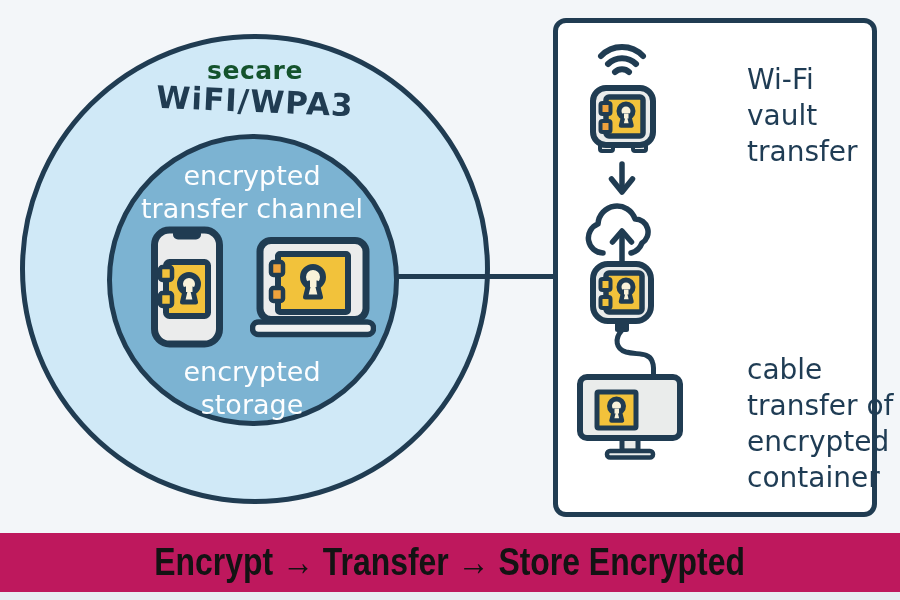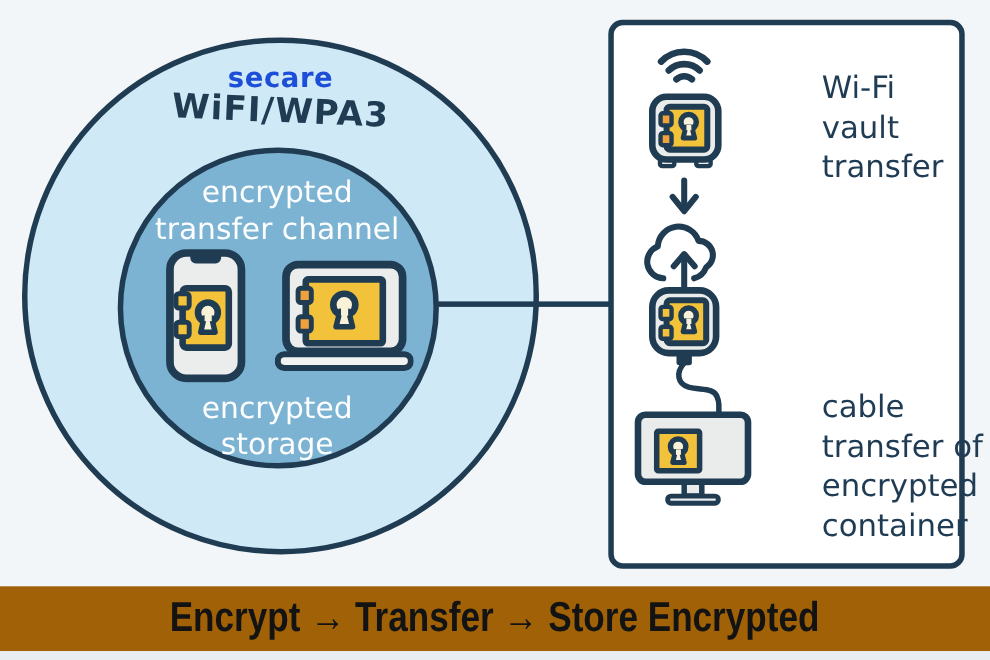--- a/index.html
+++ b/index.html
@@ -8,37 +8,37 @@
     background:#f3f6f9;
     font-family:"DejaVu Sans","Liberation Sans",sans-serif;
   }
   .abs{position:absolute;}
   
   .circle{position:absolute;border-radius:50%;box-sizing:border-box;border:5px solid #203c52;}
   .circle-outer{left:20px;top:34px;width:470px;height:470px;background:#d0e9f7;}
   .circle-inner{left:107px;top:134px;width:292px;height:292px;background:#7cb3d2;}
   
   .lbl{position:absolute;text-align:center;}
-  .lbl-secure{left:105px;top:56px;width:300px;font-size:25px;font-weight:600;color:#1d4ed8;letter-spacing:.5px;}
+  .lbl-secure{left:105px;top:56px;width:300px;font-size:25px;font-weight:600;color:#14532d;letter-spacing:.5px;}
   .lbl-wpa{left:100px;top:83px;width:310px;font-size:31px;font-weight:600;color:#203c52;transform:rotate(2.5deg);letter-spacing:1px;}
   .lbl-white{color:#fdfeff;font-size:27px;line-height:33px;white-space:pre-line;font-weight:500;}
   .lbl-channel{left:102px;top:159px;width:300px;}
   .lbl-storage{left:102px;top:355px;width:300px;}
   
   .connector{left:396px;top:274px;width:161px;height:5px;background:#203c52;}
   
   .panel{left:553px;top:18px;width:324px;height:499px;box-sizing:border-box;
     background:#ffffff;border:5px solid #203c52;border-radius:13px;}
   .panel-label{position:absolute;left:700px;width:175px;color:#1f3c54;
     font-size:28px;line-height:36px;white-space:pre-line;font-weight:500;margin-left:47px;}
   .panel-label-1{top:62px;}
   .panel-label-2{top:210px;}
   .panel-label-3{top:352px;}
   
-  .footer-band{left:0;top:533px;width:900px;height:59px;background:#a16207;
+  .footer-band{left:0;top:533px;width:900px;height:59px;background:#be185d;
     display:flex;align-items:center;justify-content:center;}
   .footer-title{font-family:"Liberation Sans",sans-serif;font-weight:700;font-size:38px;
     color:#131313;transform:scaleX(.84);transform-origin:center;white-space:nowrap;letter-spacing:0;}
   .bottom-strip{left:0;top:592px;width:900px;height:8px;background:#e8edf2;}
   svg{display:block;}
 </style>
 </head>
 <body>
 
 <div class="stage">

